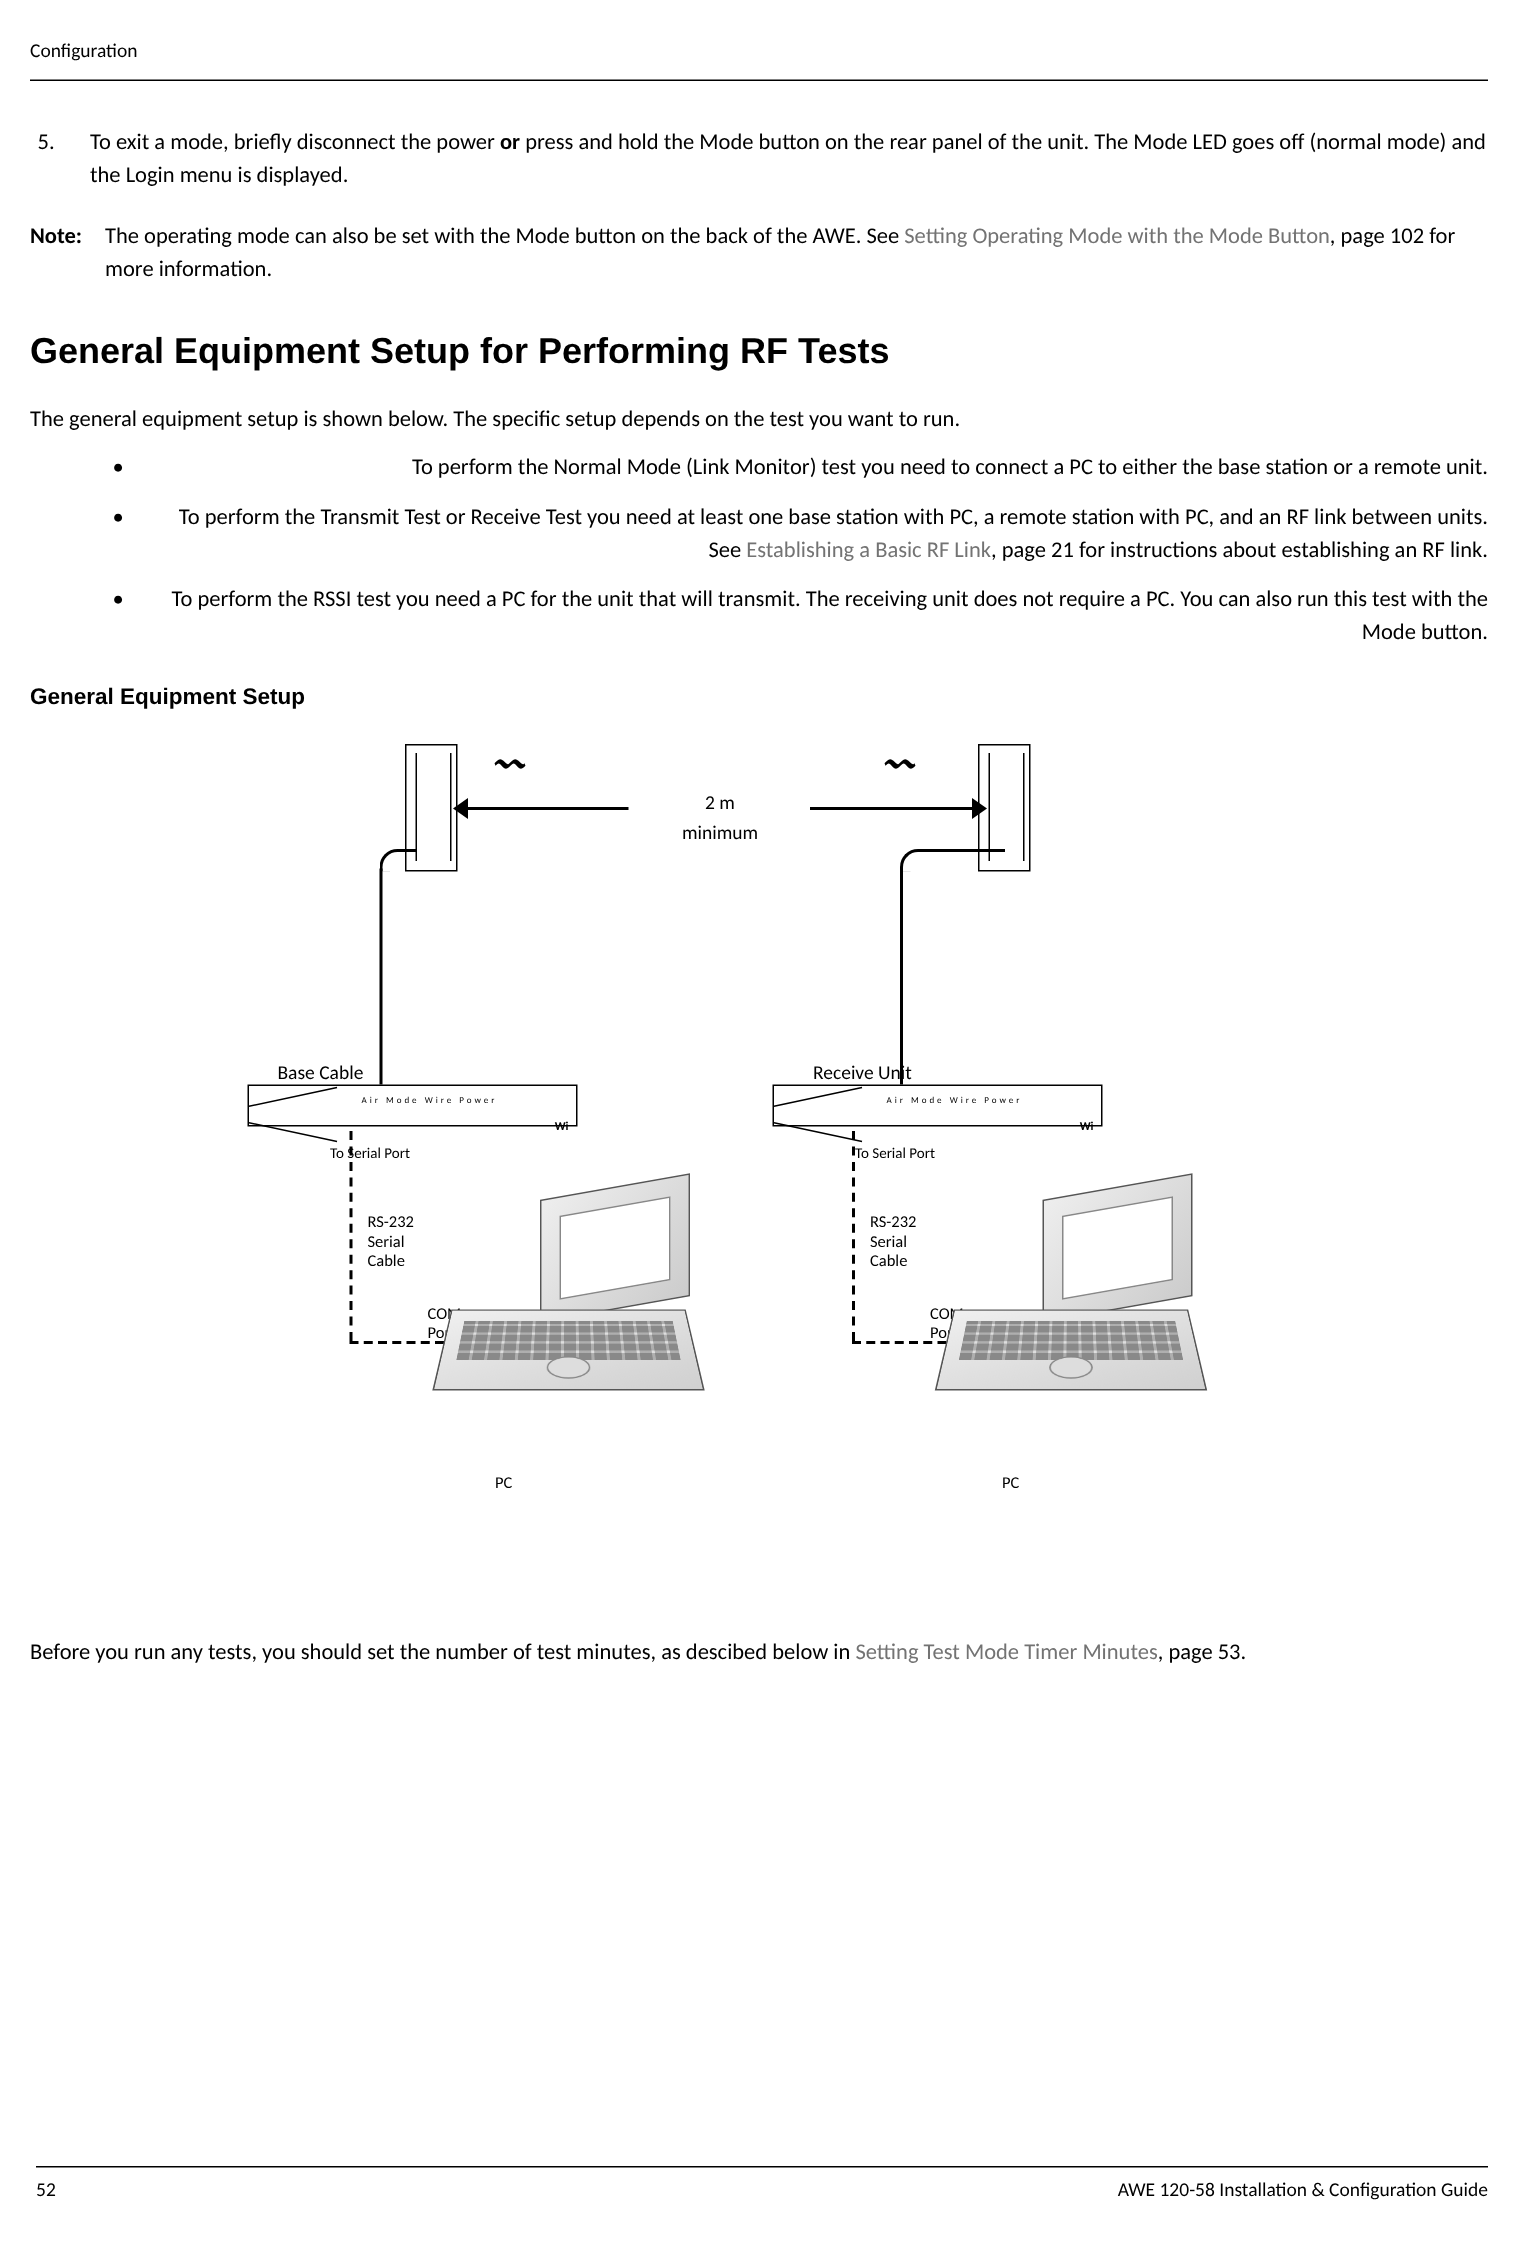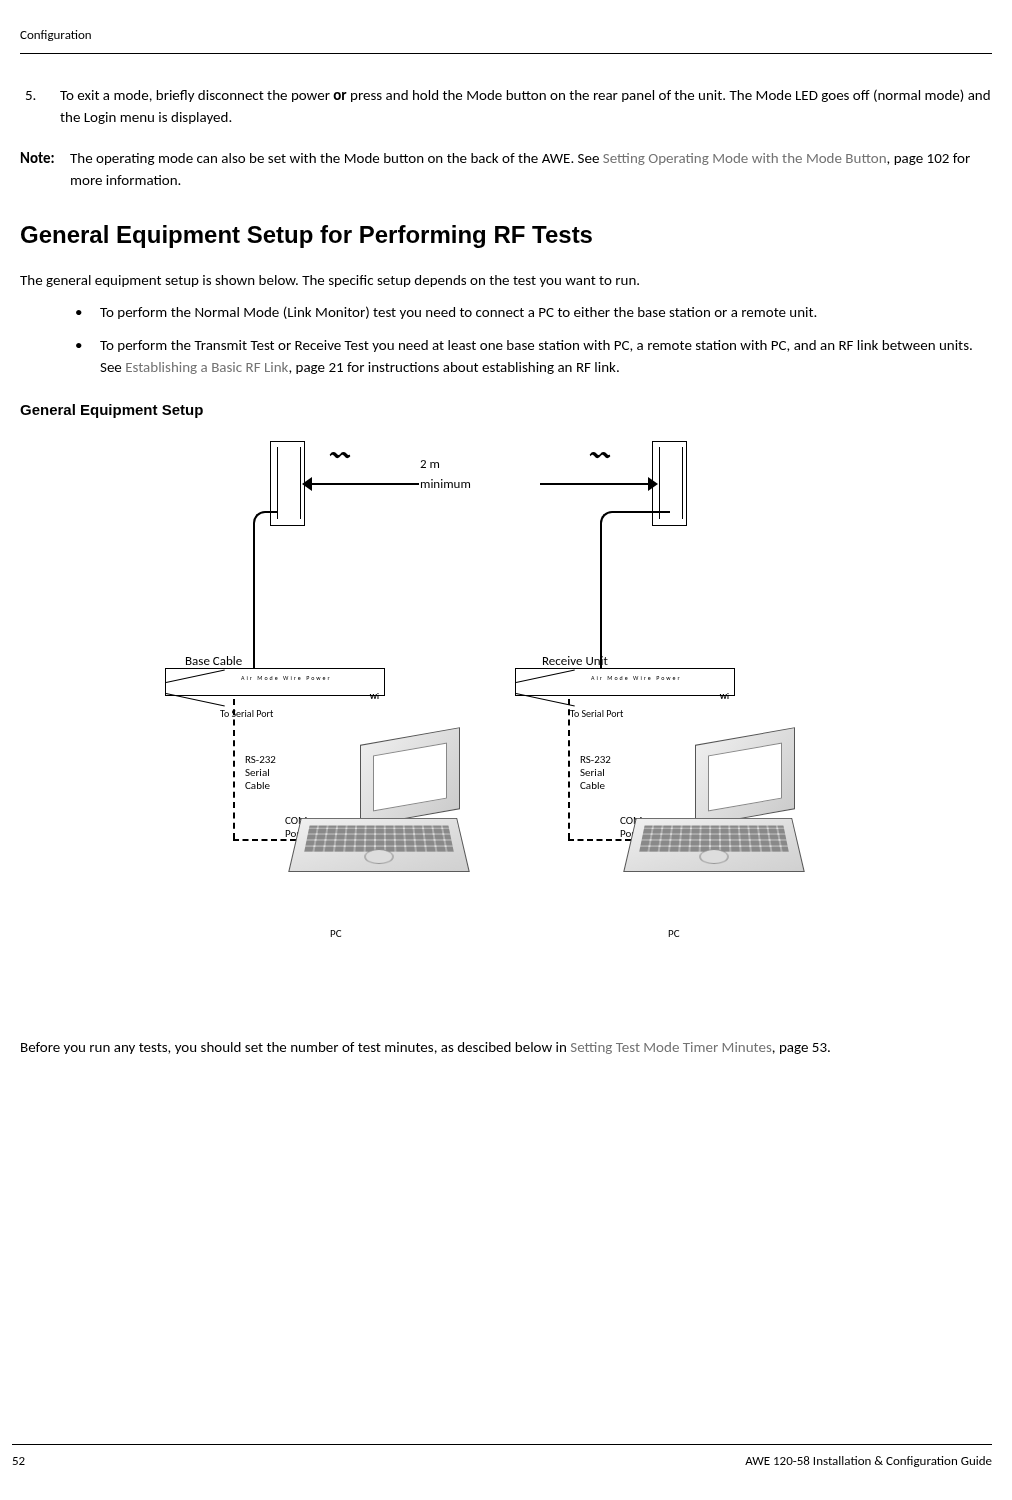--- a/index.html
+++ b/index.html
@@ -58,20 +58,21 @@
       font-size: 24px;
       margin-bottom: 16px;
     }
     .para {
       margin-bottom: 10px;
     }
     .bullet-list {
       list-style: none;
       margin-left: 55px;
       margin-bottom: 20px;
+      text-align: right;
     }
     .bullet-list li {
       position: relative;
       margin-bottom: 10px;
       padding-left: 25px;
     }
     .bullet-list li::before {
       content: "•";
       position: absolute;
       left: 0;
@@ -110,21 +111,22 @@
       left: 6px;
       top: 5px;
       width: 22px;
       height: 72px;
       border-left: 1px solid #000;
       border-right: 1px solid #000;
     }
     .distance-label {
       position: absolute;
       left: 400px;
-      top: 18px;
+      top: 35px;
+      text-align: center;
       font-size: 13px;
       width: 120px;
     }
     .dist-arrow {
       position: absolute;
       top: 47px;
       height: 2px;
       background: #000;
     }
     .dist-arrow-left {
@@ -338,21 +340,21 @@
       font-size: 11px;
     }
     .pc-left { left: 310px; top: 490px; }
     .pc-right { left: 648px; top: 490px; }
     .bottom-para {
       margin-top: 10px;
     }
     .footer {
       position: absolute;
       bottom: 30px;
-      left: 12px;
+      left: 24px;
       right: 20px;
     }
     .footer-line {
       border-top: 1px solid #000;
       margin-bottom: 6px;
     }
     .footer-row {
       display: flex;
       justify-content: space-between;
       font-size: 13px;
@@ -382,20 +384,23 @@
 <div class="heading">General Equipment Setup for Performing RF Tests</div>
 <div class="para">The general equipment setup is shown below. The specific setup depends on the test you want to run.</div>
 
 <ul class="bullet-list">
   <li>
     <span>To perform the Normal Mode (Link Monitor) test you need to connect a PC to either the base station or a remote unit.</span>
   </li>
   <li>
     <span>To perform the Transmit Test or Receive Test you need at least one base station with PC, a remote station with PC, and an RF link between units. See </span><span class="link-text">Establishing a Basic RF Link</span><span>, page 21 for instructions about establishing an RF link.</span>
   </li>
+  <li>
+    <span>To perform the RSSI test you need a PC for the unit that will transmit. The receiving unit does not require a PC. You can also run this test with the Mode button.</span>
+  </li>
 </ul>
 
 <div class="subheading">General Equipment Setup</div>
 
 <div class="diagram-area">
   <div class="antenna antenna-left"></div>
   <div class="antenna antenna-right"></div>
   <div class="zigzag zigzag-left">〰</div>
   <div class="zigzag zigzag-right">〰</div>
 

